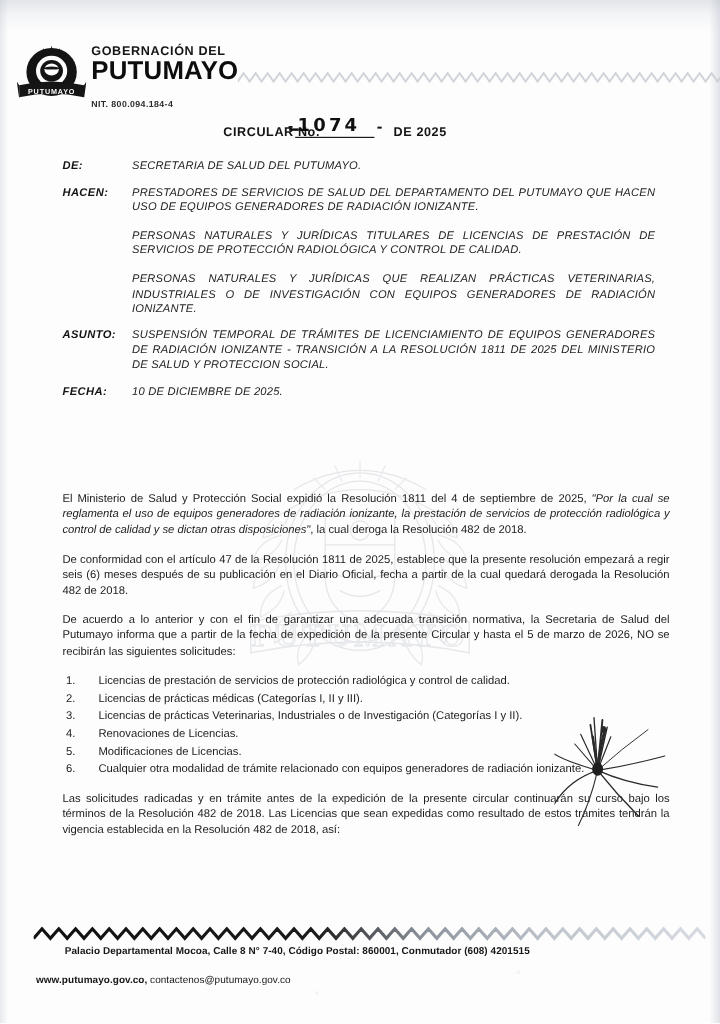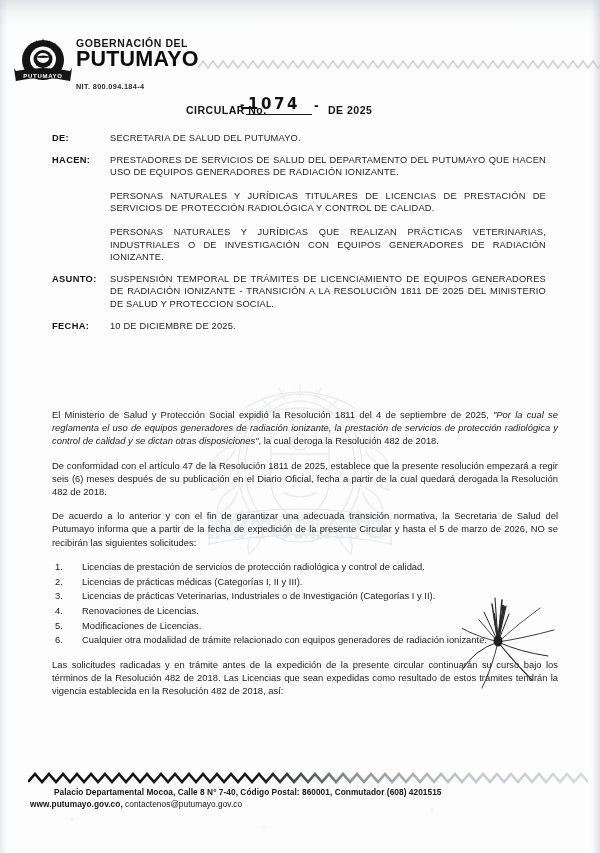--- a/index.html
+++ b/index.html
@@ -196,20 +196,21 @@
     letter-spacing: .5px;
     color: #141414;
   }
 
   
   .meta {
     position: absolute;
     left: 0;
     top: 132px;
     width: 600px;
+    font-style: italic;
   }
   .meta-row {
     position: relative;
     display: flex;
     margin-bottom: 9px;
   }
   .meta-label {
     width: 110px;
     flex: 0 0 110px;
     text-align: left;
@@ -301,21 +302,21 @@
     font-size: 8.3px;
     font-weight: bold;
     letter-spacing: .05px;
     color: #161616;
     white-space: nowrap;
     padding-left: 24px;
   }
   .footer-web {
     position: absolute;
     left: 30px;
-    top: 27px;
+    top: 39px;
     font-size: 8.3px;
     letter-spacing: .05px;
     color: #161616;
     white-space: nowrap;
   }
   .footer-web .site {
     font-weight: bold;
   }
 </style>
 </head>

